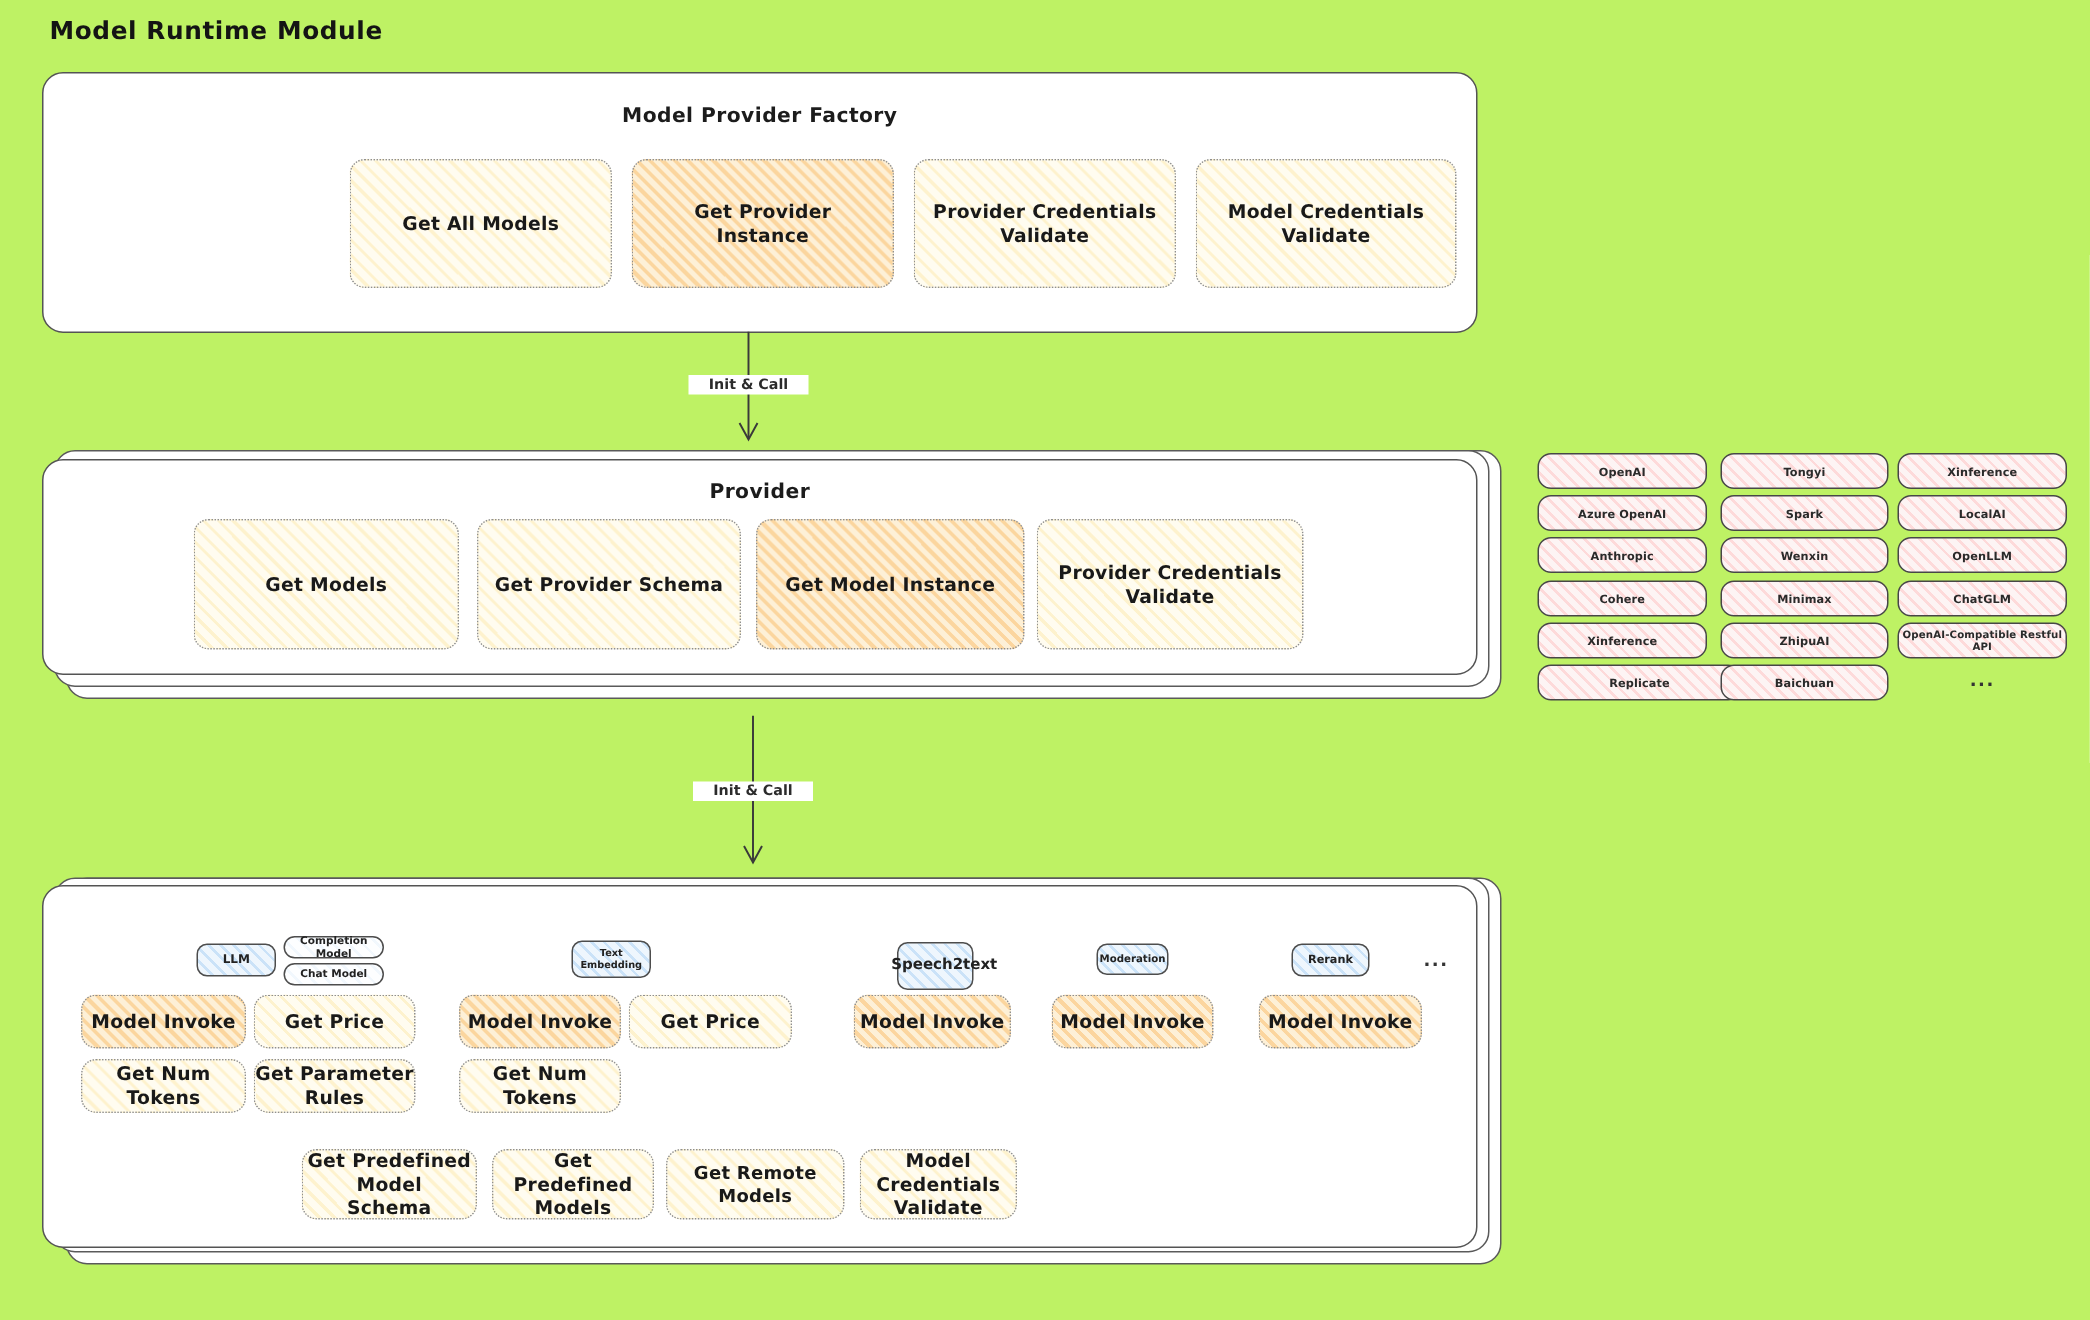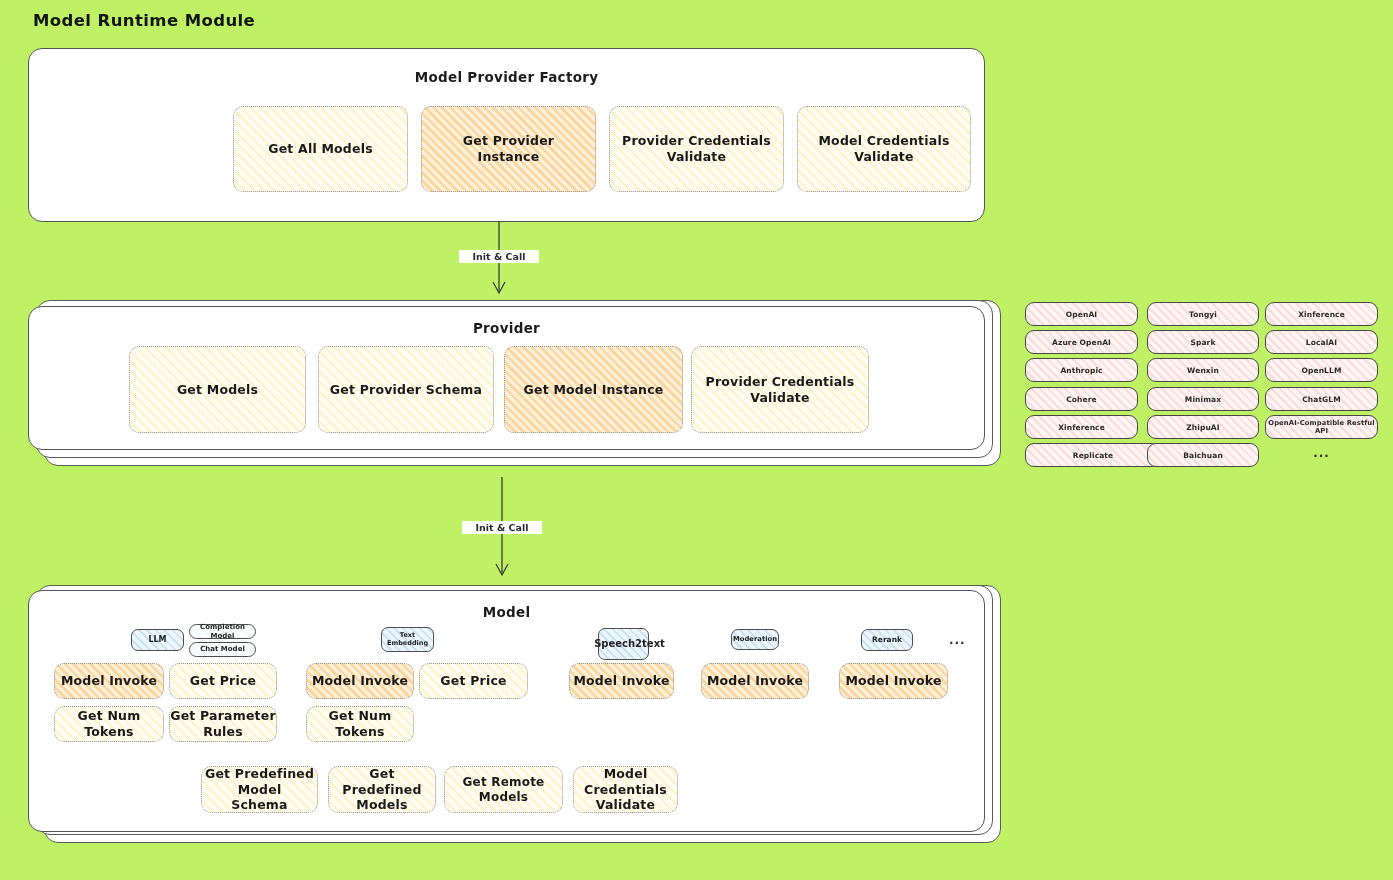--- a/index.html
+++ b/index.html
@@ -128,21 +128,20 @@
 
   <svg class="arrow" style="left:491px; top:477px;" width="22" height="102" viewBox="0 0 22 102">
     <line x1="11" y1="0" x2="11" y2="97" stroke="#3a3a3a" stroke-width="1.3"></line>
     <polyline points="5,87 11,98 17,87" fill="none" stroke="#3a3a3a" stroke-width="1.3"></polyline>
   </svg>
   <div class="arrow-label" style="left:462px; top:521px; width:80px;">Init &amp; Call</div>
 
   <div class="layer" style="left:44px; top:585px; width:957px; height:258px;"></div>
   <div class="layer" style="left:36px; top:585px; width:957px; height:250px;"></div>
   <div class="panel" style="left:28px; top:590px; width:957px; height:242px;">
-    <div class="panel-title" style="top:13px;">Model</div>
 
     <div class="tag" style="left:102px; top:38px; width:53px; height:22px;">LLM</div>
     <div class="tag small" style="left:160px; top:33px; width:67px; height:15px;">Completion Model</div>
     <div class="tag small" style="left:160px; top:51px; width:67px; height:15px;">Chat Model</div>
     <div class="tag" style="left:352px; top:36px; width:53px; height:25px; font-size:6.5px;">Text
 Embedding</div>
     <div class="tag" style="left:569px; top:37px; width:51px; height:32px; font-size:10px;padding-left:12px;">Speech2text</div>
     <div class="tag" style="left:702px; top:38px; width:48px; height:21px; font-size:6.8px;">Moderation</div>
     <div class="tag" style="left:832px; top:38px; width:52px; height:22px; font-size:7.5px;">Rerank</div>
     <div class="more" style="left:920px; top:42px; width:30px;">...</div>

